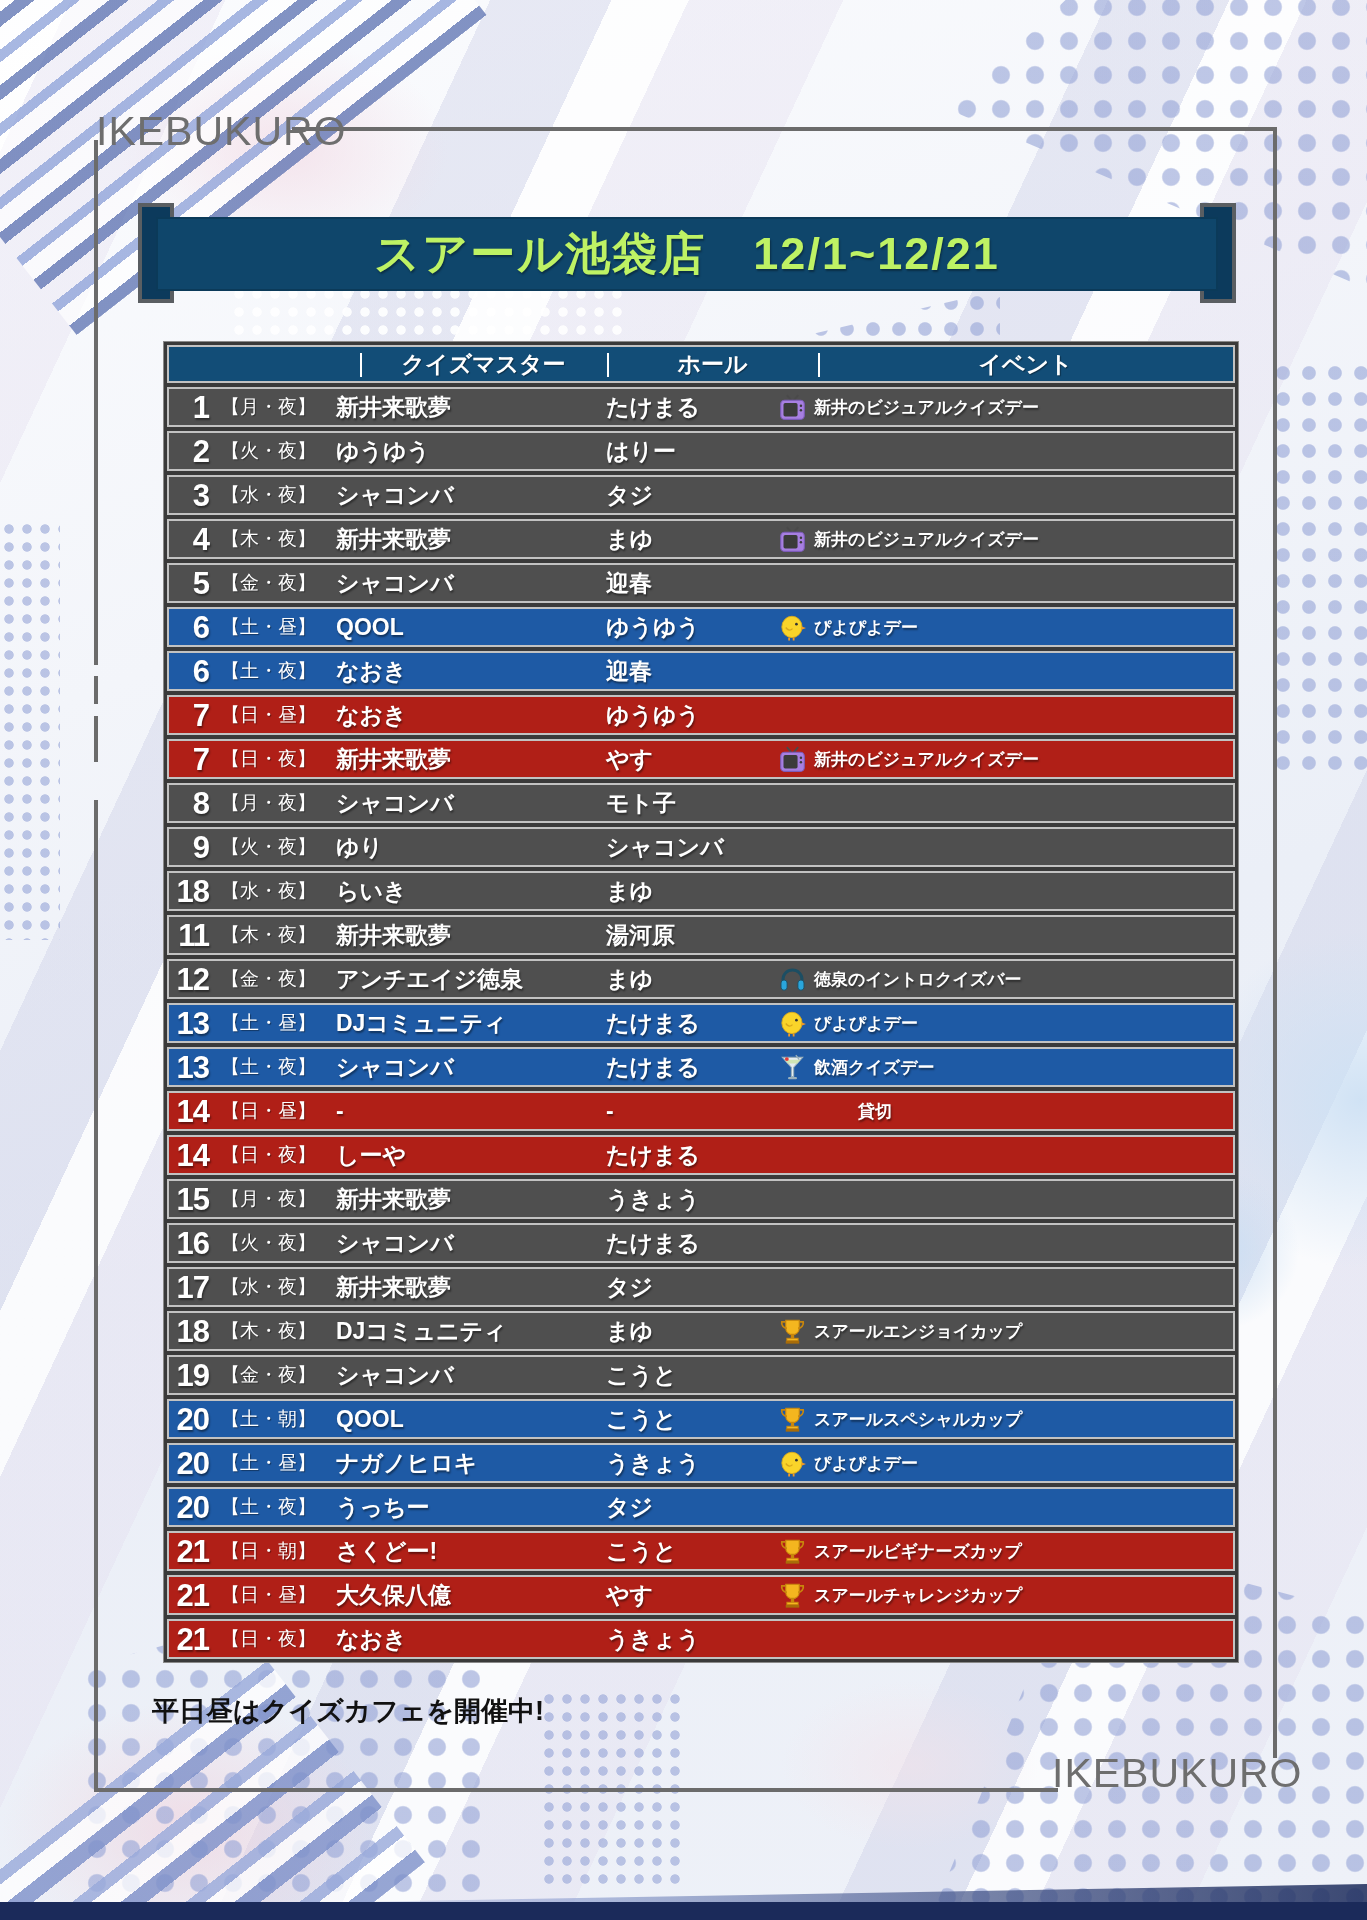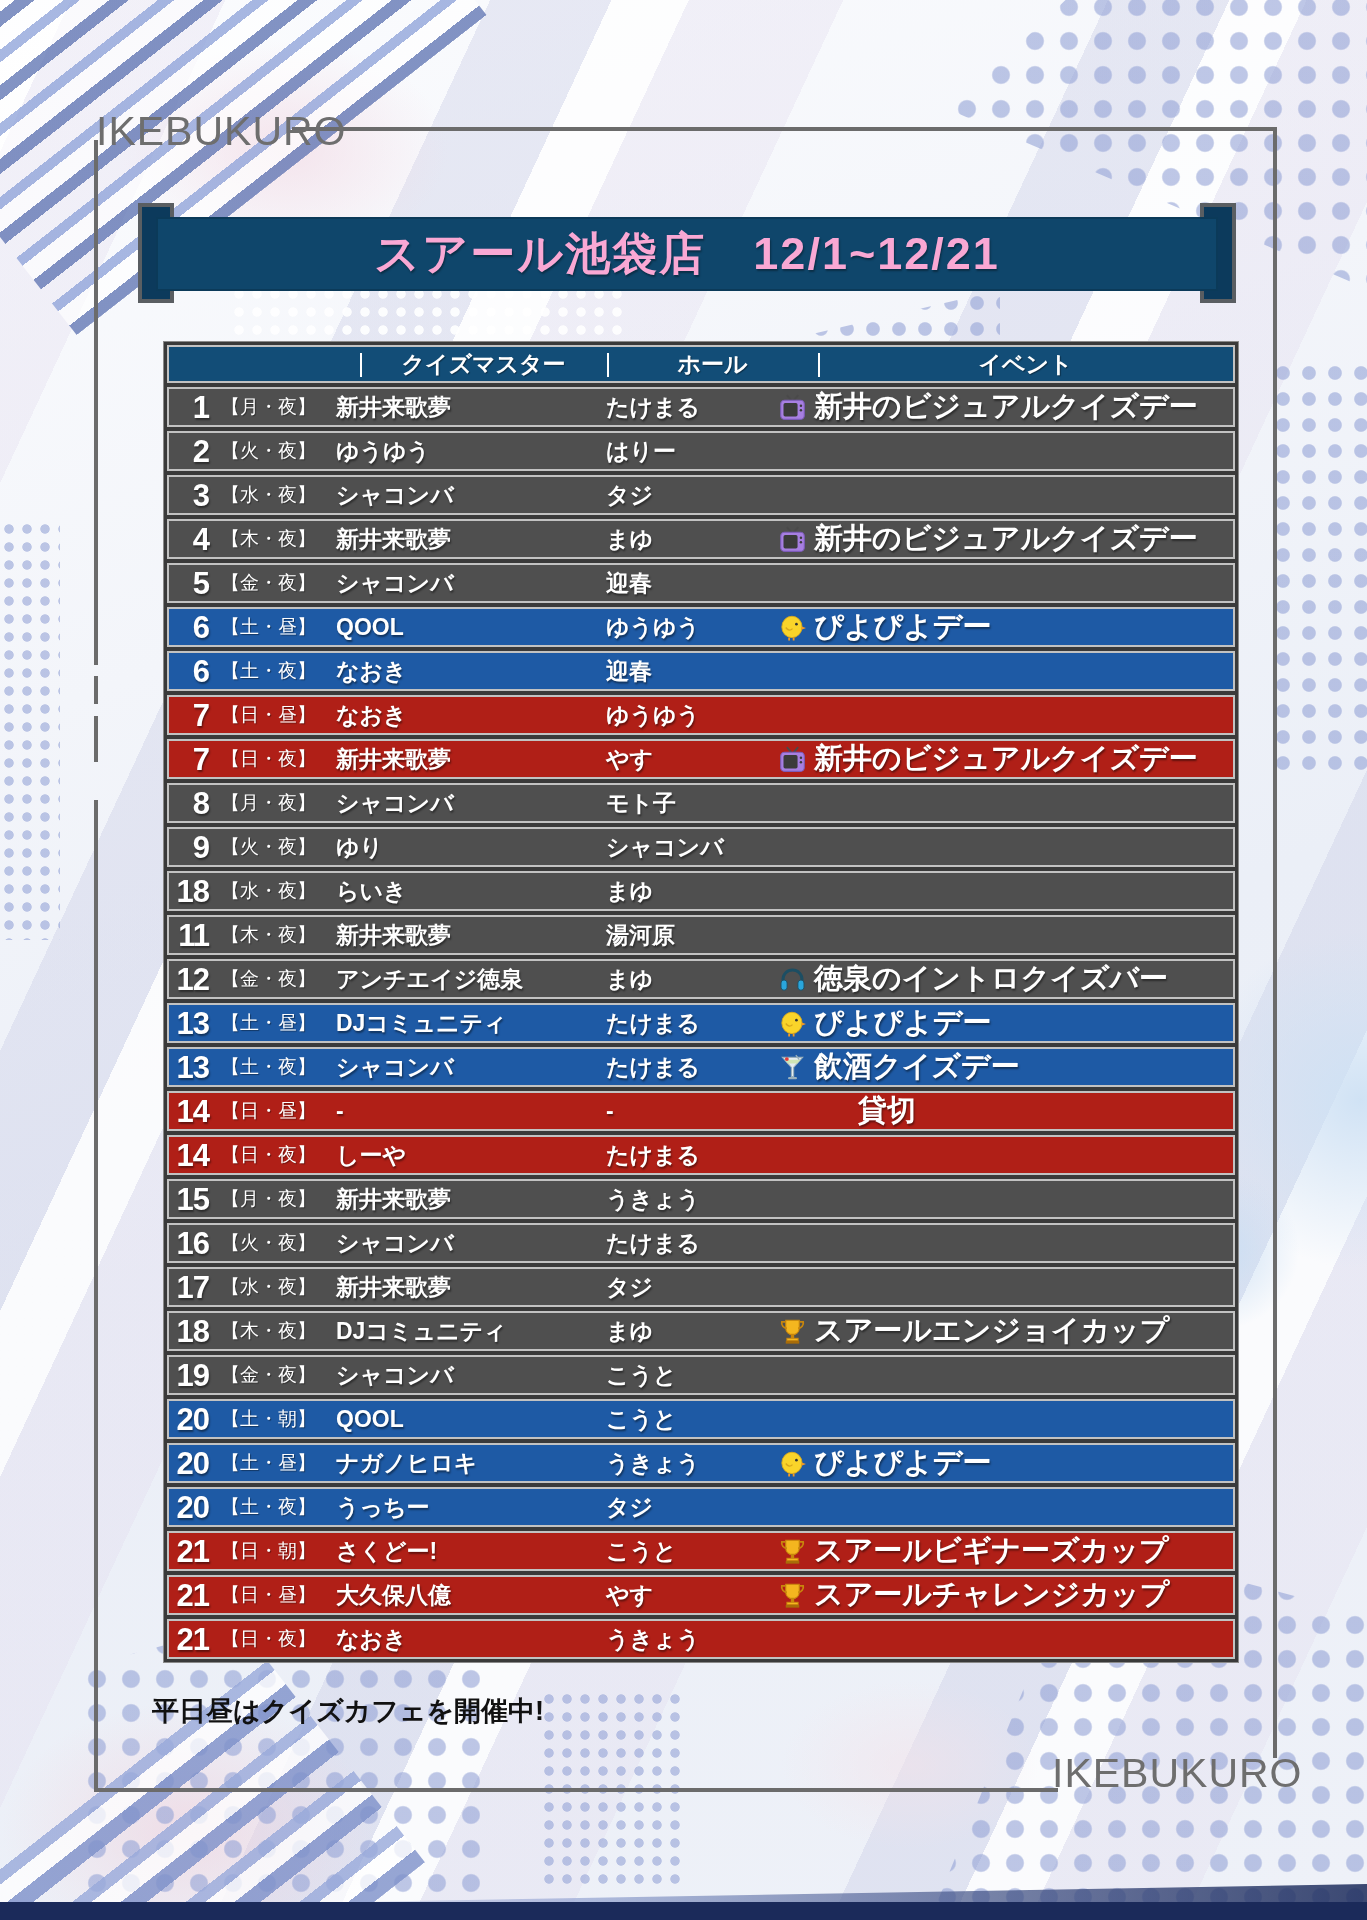--- a/index.html
+++ b/index.html
@@ -58,21 +58,21 @@
   .brand-bottom{left:1052px;top:1750px;}
   
   .banner-wrap{position:absolute;left:156px;top:217px;width:1062px;height:74px;}
   .banner-tab{position:absolute;top:-14px;width:36px;height:100px;background:#0c3a5c;border:4px solid #5a5e62;box-sizing:border-box;z-index:1;}
   .banner-tab.left{left:-18px;}
   .banner-tab.right{right:-18px;}
   .banner-body{
     position:absolute;inset:0;background:#0f466b;border:2px solid #0b3a59;z-index:2;
     display:flex;align-items:center;justify-content:center;
   }
-  .banner-body span{color:#f9a8d4;font-size:45px;font-weight:bold;letter-spacing:2px;text-shadow:1px 2px 2px rgba(0,0,0,0.35);}
+  .banner-body span{color:#bef264;font-size:45px;font-weight:bold;letter-spacing:2px;text-shadow:1px 2px 2px rgba(0,0,0,0.35);}
   
   .schedule{position:absolute;left:147px;top:341px;width:1076px;background:#3a3a3a;border:1px solid #8a8a8a;padding:3px;box-sizing:border-box;margin-left:16px;}
   .trow{
     position:relative;height:40px;margin-bottom:4px;box-sizing:border-box;
     border:2px solid #c2c2c2;display:flex;align-items:center;color:#fff;
   }
   .trow:last-child{margin-bottom:0;}
   .thead{height:38px;background:var(--header-blue,#124d77);}
   .thead .hlabel{position:absolute;top:0;height:100%;display:flex;align-items:center;justify-content:center;font-size:23px;font-weight:bold;text-shadow:1px 1px 1px rgba(0,0,0,0.4);}
   .hl-qm{left:191px;width:247px;}
@@ -83,21 +83,21 @@
   .row-weekday{background:var(--weekday-gray,#4f4f4f);}
   .row-saturday{background:var(--saturday-blue,#1e5aa5);}
   .row-sunday{background:var(--sunday-red,#b01f17);}
   .c-num{width:40px;text-align:right;font-size:31px;font-weight:bold;letter-spacing:-1px;line-height:1;text-shadow:1px 2px 2px rgba(0,0,0,0.45);}
   .c-day{margin-left:12px;width:96px;font-size:19px;text-shadow:1px 1px 1px rgba(0,0,0,0.4);white-space:nowrap;font-family:Liberation Mono, monospace;}
   .c-qm{margin-left:19px;width:270px;font-size:23px;font-weight:bold;text-shadow:1px 2px 2px rgba(0,0,0,0.45);white-space:nowrap;}
   .c-hall{width:165px;font-size:23px;font-weight:bold;text-shadow:1px 2px 2px rgba(0,0,0,0.45);white-space:nowrap;}
   .c-event{display:flex;align-items:center;margin-left:8px;flex:1;white-space:nowrap;}
   .evt-icon{width:27px;height:27px;display:inline-flex;align-items:center;justify-content:center;}
   .evt-icon svg{width:27px;height:27px;}
-  .evt-text{margin-left:8px;font-size:29px;font-weight:bold;text-shadow:1px 2px 2px rgba(0,0,0,0.45);}
+  .evt-text{margin-left:8px;font-size:17px;font-weight:bold;text-shadow:1px 2px 2px rgba(0,0,0,0.45);}
   .no-icon .evt-text{margin-left:52px;}
   
   .footer-note{position:absolute;left:152px;top:1693px;font-size:27px;font-weight:bold;color:#111;}
 </style>
 </head>
 <body>
 
 <div class="page" style="--header-blue: #124d77; --weekday-gray: #4f4f4f; --saturday-blue: #1e5aa5; --sunday-red: #b01f17;">
 
   <div class="deco stripes-soft"></div>
@@ -463,20 +463,32 @@
       <span class="evt-icon"></span>
       <span class="evt-text"></span>
     </span>
   </div>
 
   <div class="trow row-saturday">
     <span class="c-num">20</span>
     <span class="c-day">【土・朝】</span>
     <span class="c-qm">QOOL</span>
     <span class="c-hall">こうと</span>
+    <span class="c-event">
+      <span class="evt-icon">
+              <svg viewBox="0 0 24 24" xmlns="http://www.w3.org/2000/svg">
+    <path d="M6 2 h12 v7 a6 6 0 0 1 -12 0 Z" fill="#f4b61f" stroke="#c8860d" stroke-width="1"></path>
+    <path d="M6 3.5 H2.5 a4.5 4.5 0 0 0 4.5 5.5 M18 3.5 h3.5 a4.5 4.5 0 0 1 -4.5 5.5" stroke="#c8860d" stroke-width="1.6" fill="none"></path>
+    <rect x="10.5" y="14" width="3" height="4" fill="#c8860d"></rect>
+    <rect x="7" y="18" width="10" height="2.2" fill="#f4b61f" stroke="#c8860d" stroke-width="0.8"></rect>
+    <rect x="6" y="20.4" width="12" height="2.4" fill="#a86c08"></rect>
+  </svg>
+            </span>
+      <span class="evt-text">スアールスペシャルカップ</span>
+    </span>
   </div>
 
   <div class="trow row-saturday">
     <span class="c-num">20</span>
     <span class="c-day">【土・昼】</span>
     <span class="c-qm">ナガノヒロキ</span>
     <span class="c-hall">うきょう</span>
     <span class="c-event">
       <span class="evt-icon">
               <svg viewBox="0 0 24 24" xmlns="http://www.w3.org/2000/svg">

